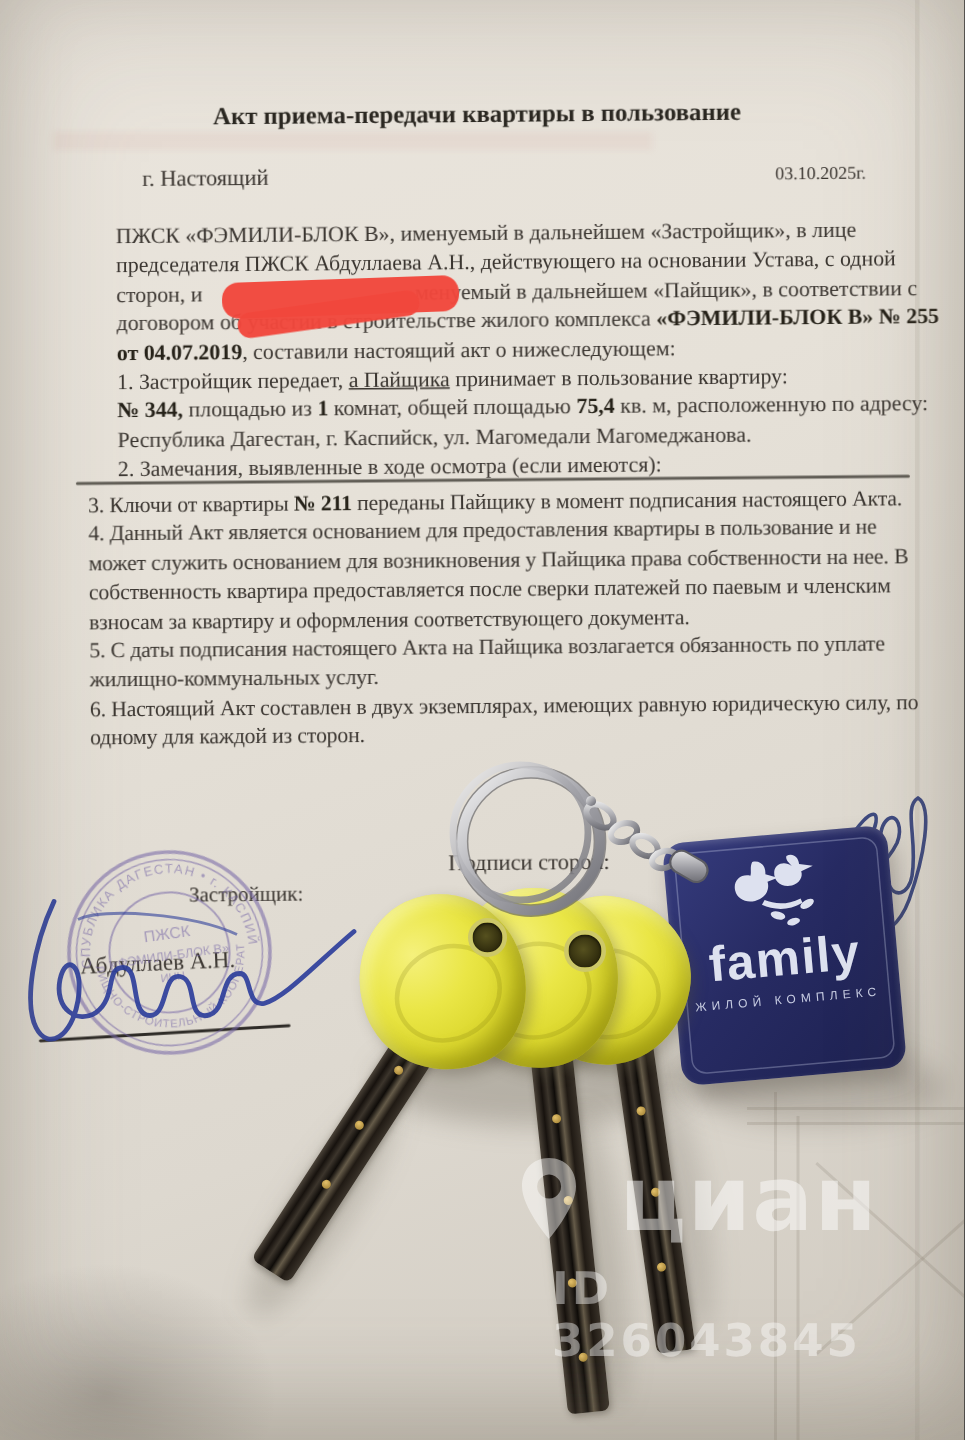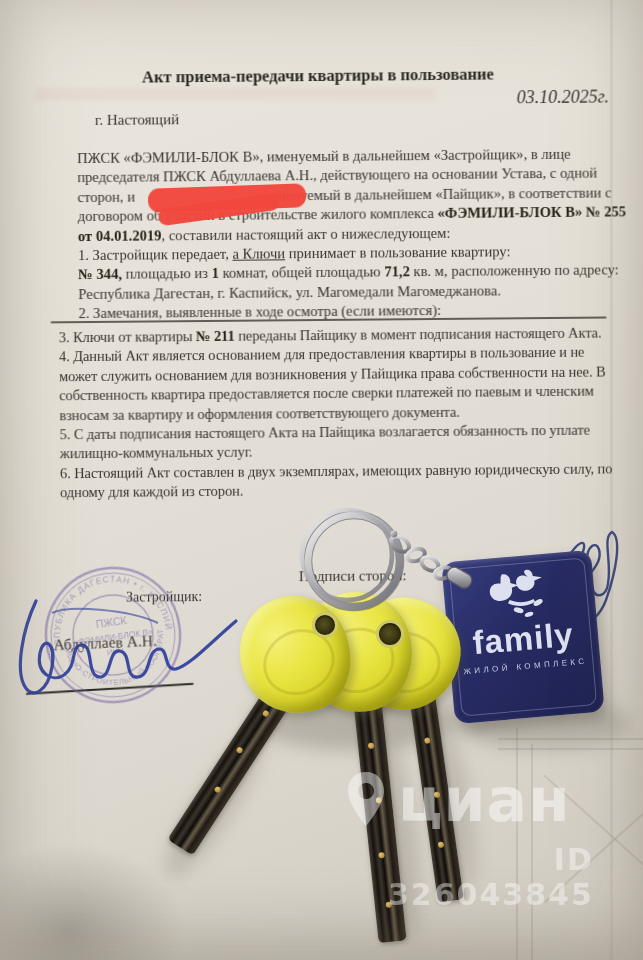--- a/index.html
+++ b/index.html
@@ -13,21 +13,21 @@
         background:rgba(215,160,150,.12);filter:blur(2px);}
   .gridline{position:absolute;background:rgba(135,127,112,.22);z-index:1;}
   .cornershadow{position:absolute;left:-60px;bottom:-70px;width:260px;height:200px;z-index:1;
         background:radial-gradient(ellipse at center, rgba(70,63,55,.30), transparent 62%);}
   
   .doc{position:absolute;inset:0;transform:rotate(-0.5deg);color:#3a3530;z-index:5;
        filter:blur(0.3px);}
   .title{position:absolute;top:66px;left:0;width:100%;text-align:center;
        font-weight:bold;font-size:16.5px;color:#2b2822;}
   .city{position:absolute;top:110px;left:98px;font-size:15px;}
-  .date{position:absolute;top:89px;left:520px;font-size:18px;font-style:italic;}
+  .date{position:absolute;top:110px;left:520px;font-size:12px;}
   .block{position:absolute;font-size:14.6px;line-height:19.4px;white-space:nowrap;}
   .block1{top:147px;left:80px;width:535px;}
   .block2{top:326px;left:60px;width:556px;font-size:14.5px;letter-spacing:-0.1px;}
   .line{height:19.4px;}
   .b{font-weight:bold;color:#262219;}
   .u{text-decoration:underline;}
   .gap{display:inline-block;width:138px;}
   .ruleline{position:absolute;top:319px;left:52px;width:556px;height:1.8px;
        background:#4a4640;border-radius:1px;opacity:.85;}
   .sigheading{position:absolute;top:568px;left:298px;font-size:15px;}
@@ -70,25 +70,25 @@
   .keyhead::after{content:"";position:absolute;left:18%;right:16%;top:30%;bottom:16%;
        border-radius:50%;border:3px solid rgba(100,94,0,.17);transform:rotate(-8deg);}
   .keyhole{position:absolute;z-index:14;border-radius:50%;
        background:radial-gradient(circle at 45% 45%, #56511f 0%, #2e2a0c 70%);
        border:3px solid #cdc868;box-shadow:inset 0 1px 2px rgba(0,0,0,.6);}
   .ringsvg{position:absolute;left:288px;top:498px;z-index:15;}
   .chainsvg{position:absolute;left:380px;top:518px;z-index:15;}
   
   .watermark{position:absolute;z-index:60;pointer-events:none;
        font-family:"DejaVu Sans", sans-serif;font-weight:bold;}
-  .wm-row{position:absolute;left:346px;top:770px;display:flex;align-items:flex-start;}
+  .wm-row{position:absolute;left:346px;top:770px;display:flex;align-items:flex-start;gap:15px;}
   .wm-brand{font-size:60px;line-height:60px;color:rgba(255,255,255,.48);margin-left:12px;
        letter-spacing:1px;}
-  .wm-id{position:absolute;left:388px;top:842px;font-size:30px;color:rgba(255,255,255,.42);
-       letter-spacing:2px;text-align:right;}
+  .wm-id{position:absolute;left:368px;top:842px;font-size:30px;color:rgba(255,255,255,.42);
+       letter-spacing:2px;}
 </style>
 </head>
 <body>
 
 <div class="shot">
 
   <div class="pinkband"></div>
   <div class="crease" style="left:610px;top:0;width:3px;height:960px;"></div>
   <div class="gridline" style="left:516px;top:728px;width:1.5px;height:232px;"></div>
   <div class="gridline" style="left:531px;top:744px;width:1.5px;height:216px;"></div>
@@ -101,23 +101,23 @@
   <div class="doc">
     <div class="title">Акт приема-передачи квартиры в пользование</div>
     <div class="city">г. Настоящий</div>
     <div class="date">03.10.2025г.</div>
 
     <div class="block block1">
       <div class="line"><span>ПЖСК «ФЭМИЛИ-БЛОК В», именуемый в дальнейшем «Застройщик», в лице</span></div>
       <div class="line"><span>председателя ПЖСК Абдуллаева А.Н., действующего на основании Устава, с одной</span></div>
       <div class="line"><span>сторон, и </span><span class="gap"></span><span>менуемый в дальнейшем «Пайщик», в соответствии с</span></div>
       <div class="line"><span>договором об участии в строительстве жилого комплекса </span><span class="b">«ФЭМИЛИ-БЛОК В» № 255</span></div>
-      <div class="line"><span class="b">от 04.01.2019</span><span>, составили настоящий акт о нижеследующем:</span></div>
-      <div class="line"><span>1. Застройщик передает, </span><span class="u">а Ключи</span><span> принимает в пользование квартиру:</span></div>
-      <div class="line"><span class="b">№ 344,</span><span> площадью из </span><span class="b">1</span><span> комнат, общей площадью </span><span class="b">71,2</span><span> кв. м, расположенную по адресу:</span></div>
+      <div class="line"><span class="b">от 04.07.2019</span><span>, составили настоящий акт о нижеследующем:</span></div>
+      <div class="line"><span>1. Застройщик передает, </span><span class="u">а Пайщика</span><span> принимает в пользование квартиру:</span></div>
+      <div class="line"><span class="b">№ 344,</span><span> площадью из </span><span class="b">1</span><span> комнат, общей площадью </span><span class="b">75,4</span><span> кв. м, расположенную по адресу:</span></div>
       <div class="line"><span>Республика Дагестан, г. Каспийск, ул. Магомедали Магомеджанова.</span></div>
       <div class="line"><span>2. Замечания, выявленные в ходе осмотра (если имеются):</span></div>
     </div>
 
     <div class="ruleline"></div>
 
     <div class="block block2">
       <div class="line"><span>3. Ключи от квартиры </span><span class="b">№ 211</span><span> переданы Пайщику в момент подписания настоящего Акта.</span></div>
       <div class="line"><span>4. Данный Акт является основанием для предоставления квартиры в пользование и не</span></div>
       <div class="line"><span>может служить основанием для возникновения у Пайщика права собственности на нее. В</span></div>

